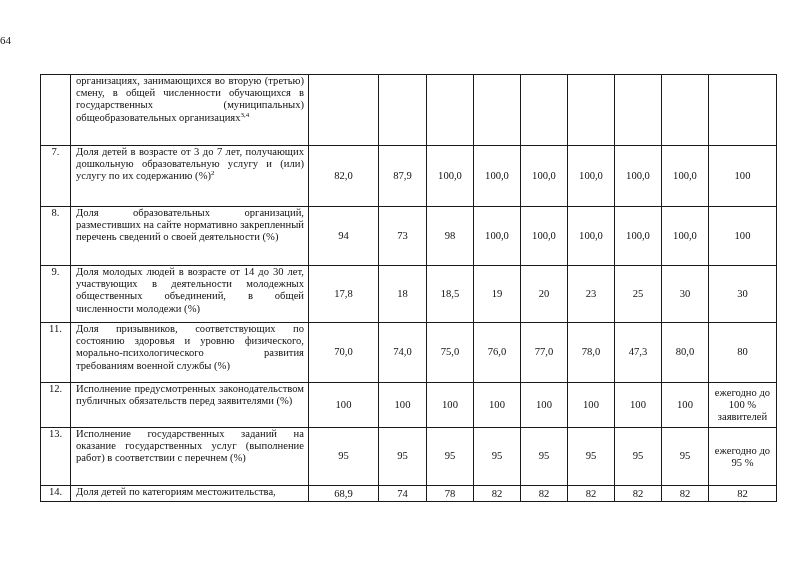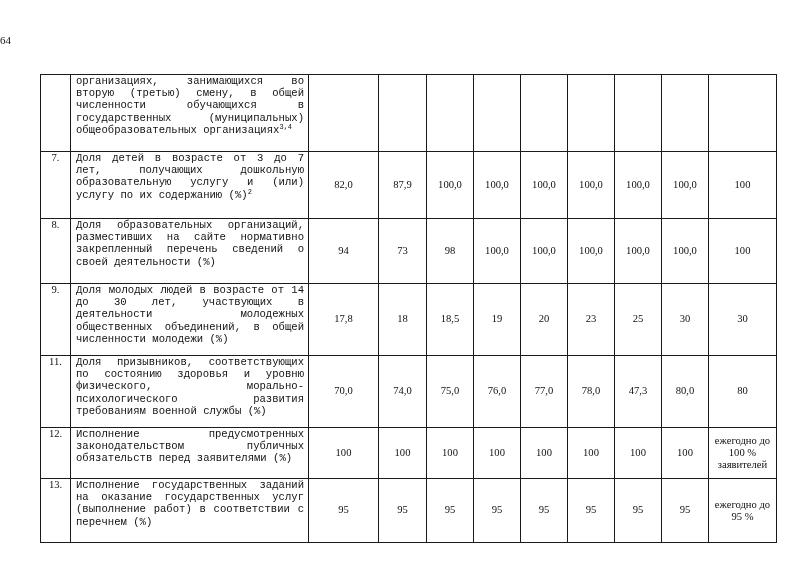--- a/index.html
+++ b/index.html
@@ -5,21 +5,21 @@
   html, body { margin: 0; padding: 0; background: #ffffff; }
   body { width: 800px; height: 566px; position: relative; overflow: hidden;
          font-family: "Liberation Serif", "DejaVu Serif", serif; color: #111; }
   .page-number { position: absolute; top: 34px; left: 0; width: 800px; text-align: left;
                  font-size: 11px; }
   table.doc-table { position: absolute; left: 40px; top: 74px; border-collapse: collapse;
                     table-layout: fixed; width: 736px; font-size: 10.6px; line-height: 12.2px; }
   table.doc-table td { border: 1px solid #1a1a1a; padding: 0 3px; vertical-align: middle; }
   table.doc-table td.num { text-align: center; padding: 0 2px; }
   table.doc-table td.idx { text-align: center; vertical-align: top; padding: 0; }
-  table.doc-table td.txt { text-align: justify; text-align-last: left; vertical-align: top; padding: 0 4px 10px 5px; font-family: Liberation Mono, monospace; }
+  table.doc-table td.txt { text-align: justify; text-align-last: left; vertical-align: top; padding: 0 4px 4px 5px; }
   td.goal { line-height: 12px; }
   sup { font-size: 7px; line-height: 0; vertical-align: 4px; }
   tr.r-cont td { height: 66px; }
   tr.r7 td  { height: 56px; }
   tr.r8 td  { height: 54px; }
   tr.r9 td  { height: 52px; }
   tr.r10 td { height: 40px; }
   tr.r11 td { height: 55px; }
   tr.r12 td { height: 40px; }
   tr.r13 td { height: 53px; }
@@ -129,14 +129,27 @@
         <td class="num">95</td>
         <td class="num">95</td>
         <td class="num">95</td>
         <td class="num">95</td>
         <td class="num">95</td>
         <td class="num">95</td>
         <td class="num">95</td>
         <td class="num">95</td>
         <td class="num goal">ежегодно до 95 %</td>
       </tr>
+      <tr class="r14">
+        <td class="idx">14.</td>
+        <td class="txt"><span>Доля детей по категориям местожительства,</span></td>
+        <td class="num">68,9</td>
+        <td class="num">74</td>
+        <td class="num">78</td>
+        <td class="num">82</td>
+        <td class="num">82</td>
+        <td class="num">82</td>
+        <td class="num">82</td>
+        <td class="num">82</td>
+        <td class="num">82</td>
+      </tr>
     </tbody>
 </table>
 
 </body></html>

